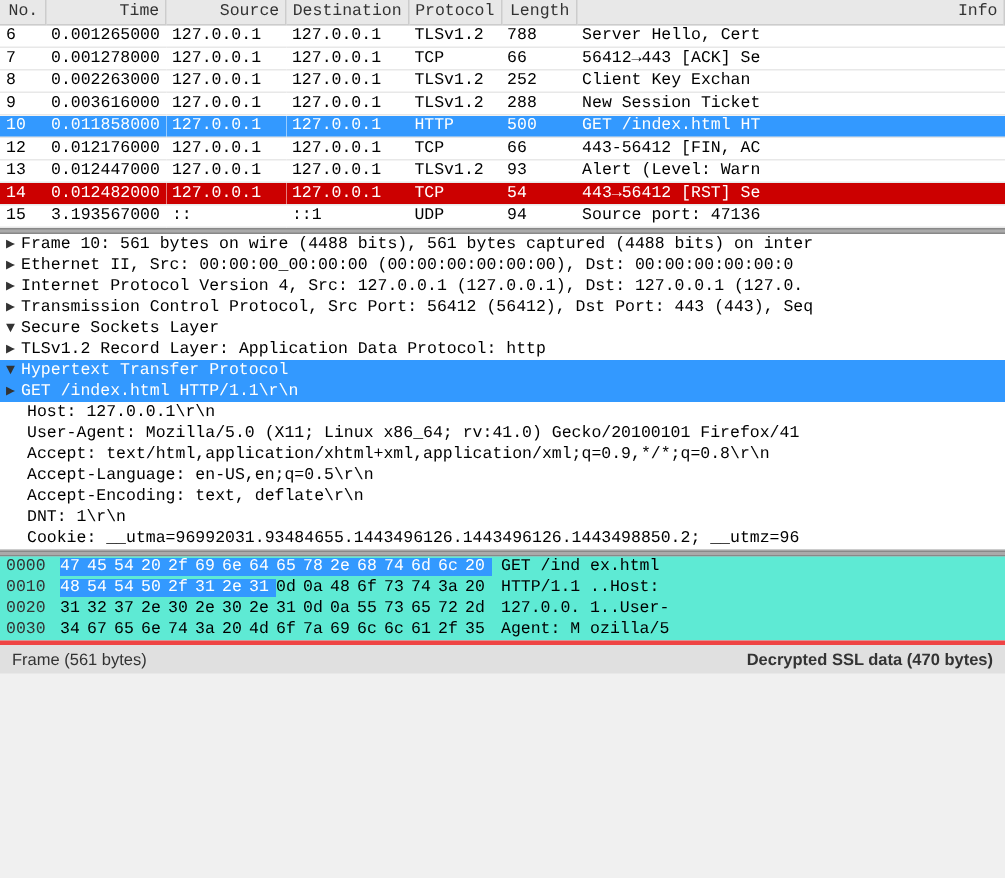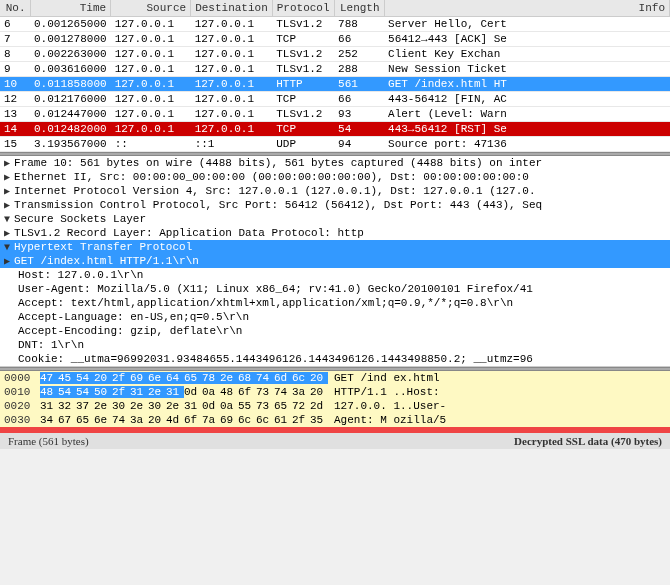--- a/index.html
+++ b/index.html
@@ -74,21 +74,21 @@
     }
     .detail-row.highlighted {
       background: #3399ff;
       color: white;
     }
     .indent-1 { padding-left: 16px; }
     .indent-2 { padding-left: 28px; }
 
     
     .hex-pane {
-      background: #fef9c3;
+      background: #5eead4;
       font-family: 'Courier New', Courier, monospace;
       font-size: 11px;
       overflow: hidden;
     }
     .hex-row {
       display: flex;
       padding: 1px 4px;
     }
     .hex-row .offset {
       color: #333;
@@ -109,24 +109,24 @@
     }
     .hex-row .ascii {
       flex: 1;
       margin-left: 4px;
     }
 
     
     .status-bar {
       display: flex;
       background: #e0e0e0;
-      border-top: 6px solid #ef4444;
+      border-top: 3px solid #ef4444;
       padding: 2px 8px;
       font-size: 11px;
-      font-family: Liberation Serif, serif;
+      font-family: Liberation Sans, sans-serif;
       align-items: center;
       justify-content: space-between;
       height: 22px;
     }
     .status-bar .left {
       color: #333;
     }
     .status-bar .right {
       color: #333;
       font-weight: bold;
@@ -192,21 +192,21 @@
           <td>TLSv1.2</td>
           <td>288</td>
           <td>New Session Ticket</td>
         </tr>
         <tr class="row-selected-http">
           <td>10</td>
           <td>0.011858000</td>
           <td>127.0.0.1</td>
           <td>127.0.0.1</td>
           <td>HTTP</td>
-          <td>561</td>
+          <td>500</td>
           <td>GET /index.html HT</td>
         </tr>
         <tr class="row-normal">
           <td>12</td>
           <td>0.012176000</td>
           <td>127.0.0.1</td>
           <td>127.0.0.1</td>
           <td>TCP</td>
           <td>66</td>
           <td>443-56412 [FIN, AC</td>
@@ -288,21 +288,21 @@
     <div class="detail-row indent-2">
       <span style="margin-left: 14px;"></span>
       <span>Accept: text/html,application/xhtml+xml,application/xml;q=0.9,*/*;q=0.8\r\n</span>
     </div>
     <div class="detail-row indent-2">
       <span style="margin-left: 14px;"></span>
       <span>Accept-Language: en-US,en;q=0.5\r\n</span>
     </div>
     <div class="detail-row indent-2">
       <span style="margin-left: 14px;"></span>
-      <span>Accept-Encoding: gzip, deflate\r\n</span>
+      <span>Accept-Encoding: text, deflate\r\n</span>
     </div>
     <div class="detail-row indent-2">
       <span style="margin-left: 14px;"></span>
       <span>DNT: 1\r\n</span>
     </div>
     <div class="detail-row indent-2">
       <span style="margin-left: 14px;"></span>
       <span>Cookie: __utma=96992031.93484655.1443496126.1443496126.1443498850.2; __utmz=96</span>
     </div>
   </div>

